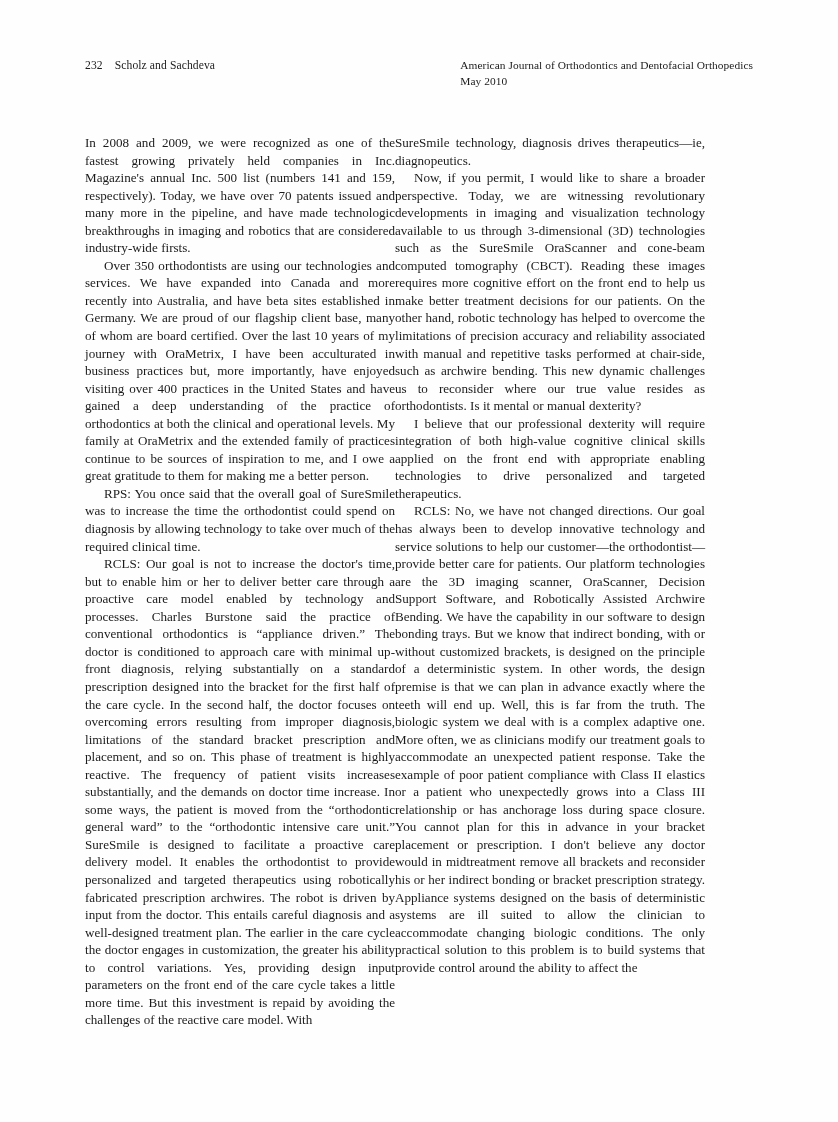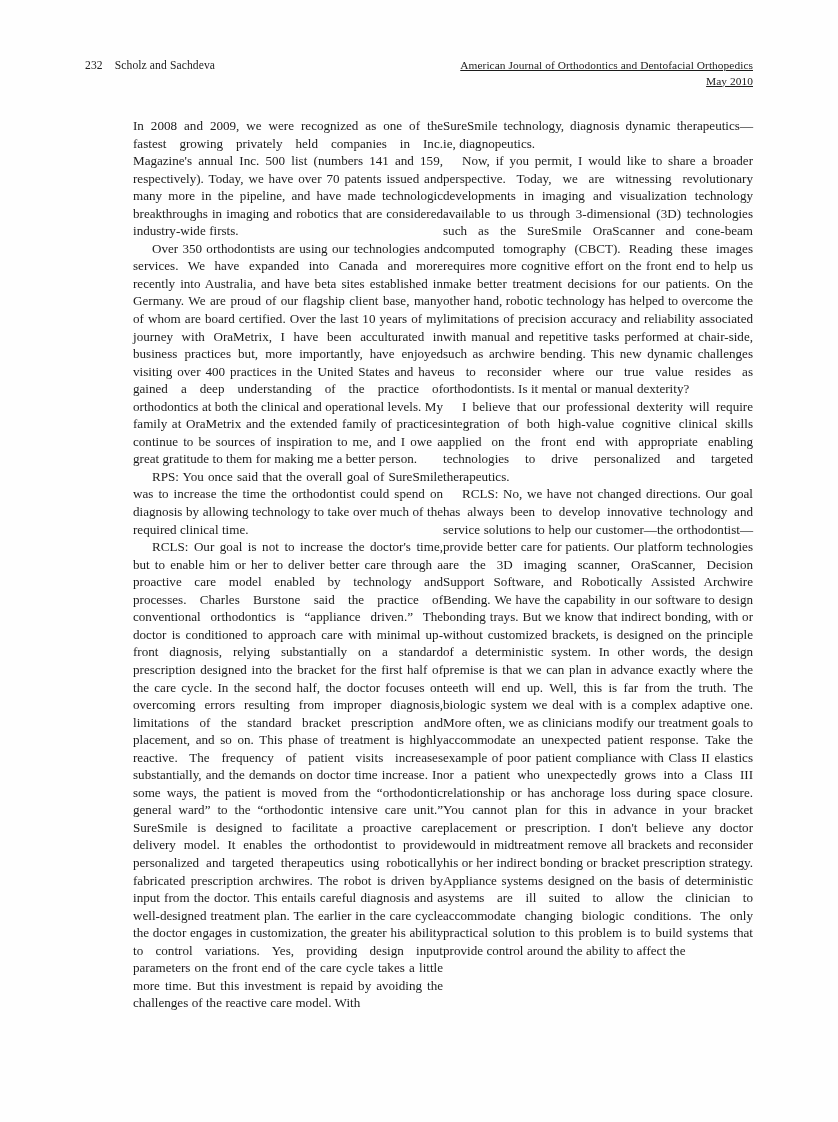--- a/index.html
+++ b/index.html
@@ -42,40 +42,39 @@
     letter-spacing: 0.1px;
     white-space: nowrap;
   }
   .head-left .folio {
     margin-right: 12px;
   }
   .head-right {
     position: absolute;
     right: 0;
     top: 0;
-    text-align: right;
+    text-align: left;
     font-size: 11.4px;
     line-height: 15.5px;
     letter-spacing: 0.05px;
     white-space: nowrap;
-    text-decoration: underline;
   }
   .head-right .issue-date {
     display: block;
   }
 
   
   .columns {
     position: absolute;
     left: 85px;
-    top: 117px;
+    top: 134px;
     width: 668px;
     height: 960px;
     display: flex;
-    justify-content: flex-end;
+    justify-content: flex-start;
   }
   .col {
     width: 310px;
   }
 
   .col p {
     margin: 0;
     font-size: 13.1px;
     line-height: 17.55px;
     text-align: justify;
@@ -110,20 +109,20 @@
   <div class="columns">
 
     <div class="col">
       <p class="cont">In 2008 and 2009, we were recognized as one of the fastest growing privately held companies in Inc. Magazine's annual Inc. 500 list (numbers 141 and 159, respectively). Today, we have over 70 patents issued and many more in the pipeline, and have made technologic breakthroughs in imaging and robotics that are considered industry-wide firsts.</p>
       <p class="indent">Over 350 orthodontists are using our technologies and services. We have expanded into Canada and more recently into Australia, and have beta sites established in Germany. We are proud of our flagship client base, many of whom are board certified. Over the last 10 years of my journey with OraMetrix, I have been acculturated in business practices but, more importantly, have enjoyed visiting over 400 practices in the United States and have gained a deep understanding of the practice of orthodontics at both the clinical and operational levels. My family at OraMetrix and the extended family of practices continue to be sources of inspiration to me, and I owe a great gratitude to them for making me a better person.</p>
       <p class="indent">RPS: You once said that the overall goal of SureSmile was to increase the time the orthodontist could spend on diagnosis by allowing technology to take over much of the required clinical time.</p>
       <p class="indent">RCLS: Our goal is not to increase the doctor's time, but to enable him or her to deliver better care through a proactive care model enabled by technology and processes. Charles Burstone said the practice of conventional orthodontics is “appliance driven.” The doctor is conditioned to approach care with minimal up-front diagnosis, relying substantially on a standard prescription designed into the bracket for the first half of the care cycle. In the second half, the doctor focuses on overcoming errors resulting from improper diagnosis, limitations of the standard bracket prescription and placement, and so on. This phase of treatment is highly reactive. The frequency of patient visits increases substantially, and the demands on doctor time increase. In some ways, the patient is moved from the “orthodontic general ward” to the “orthodontic intensive care unit.” SureSmile is designed to facilitate a proactive care delivery model. It enables the orthodontist to provide personalized and targeted therapeutics using robotically fabricated prescription archwires. The robot is driven by input from the doctor. This entails careful diagnosis and a well-designed treatment plan. The earlier in the care cycle the doctor engages in customization, the greater his ability to control variations. Yes, providing design input parameters on the front end of the care cycle takes a little more time. But this investment is repaid by avoiding the challenges of the reactive care model. With</p>
     </div>
 
     <div class="col">
-      <p class="cont">SureSmile technology, diagnosis dynamic therapeutics—ie, diagnopeutics.</p>
+      <p class="cont">SureSmile technology, diagnosis drives therapeutics—ie, diagnopeutics.</p>
       <p class="indent">Now, if you permit, I would like to share a broader perspective. Today, we are witnessing revolutionary developments in imaging and visualization technology available to us through 3-dimensional (3D) technologies such as the SureSmile OraScanner and cone-beam computed tomography (CBCT). Reading these images requires more cognitive effort on the front end to help us make better treatment decisions for our patients. On the other hand, robotic technology has helped to overcome the limitations of precision accuracy and reliability associated with manual and repetitive tasks performed at chair-side, such as archwire bending. This new dynamic challenges us to reconsider where our true value resides as orthodontists. Is it mental or manual dexterity?</p>
       <p class="indent">I believe that our professional dexterity will require integration of both high-value cognitive clinical skills applied on the front end with appropriate enabling technologies to drive personalized and targeted therapeutics.</p>
       <p class="indent">RCLS: No, we have not changed directions. Our goal has always been to develop innovative technology and service solutions to help our customer—the orthodontist—provide better care for patients. Our platform technologies are the 3D imaging scanner, OraScanner, Decision Support Software, and Robotically Assisted Archwire Bending. We have the capability in our software to design bonding trays. But we know that indirect bonding, with or without customized brackets, is designed on the principle of a deterministic system. In other words, the design premise is that we can plan in advance exactly where the teeth will end up. Well, this is far from the truth. The biologic system we deal with is a complex adaptive one. More often, we as clinicians modify our treatment goals to accommodate an unexpected patient response. Take the example of poor patient compliance with Class II elastics or a patient who unexpectedly grows into a Class III relationship or has anchorage loss during space closure. You cannot plan for this in advance in your bracket placement or prescription. I don't believe any doctor would in midtreatment remove all brackets and reconsider his or her indirect bonding or bracket prescription strategy. Appliance systems designed on the basis of deterministic systems are ill suited to allow the clinician to accommodate changing biologic conditions. The only practical solution to this problem is to build systems that provide control around the ability to affect the</p>
     </div>
 
   </div>
 </div>
 
 </body></html>

